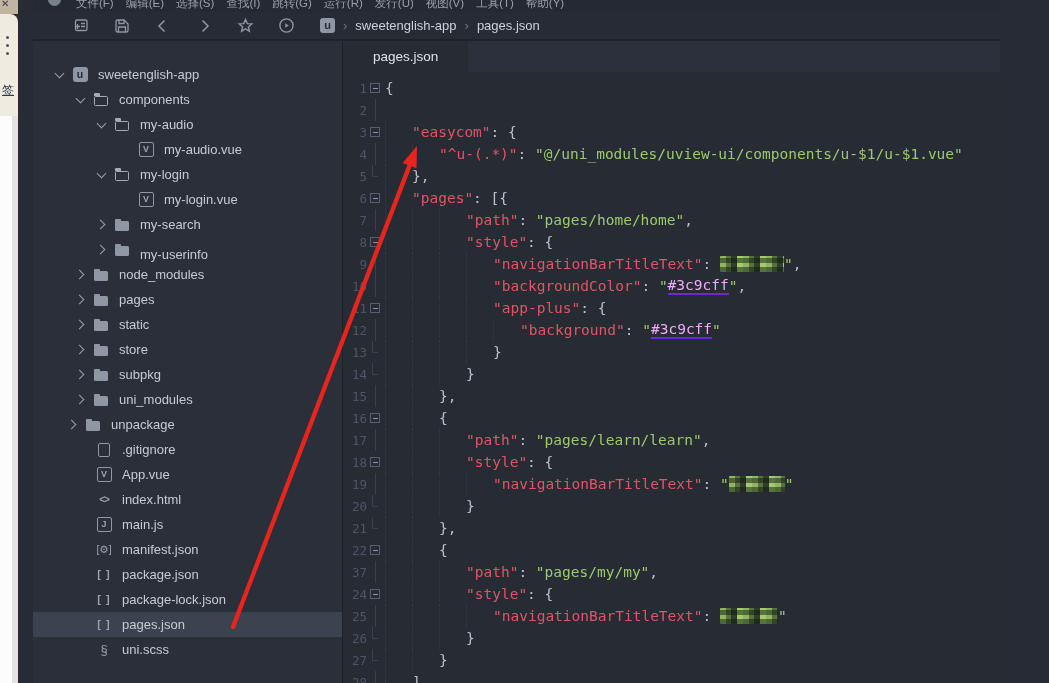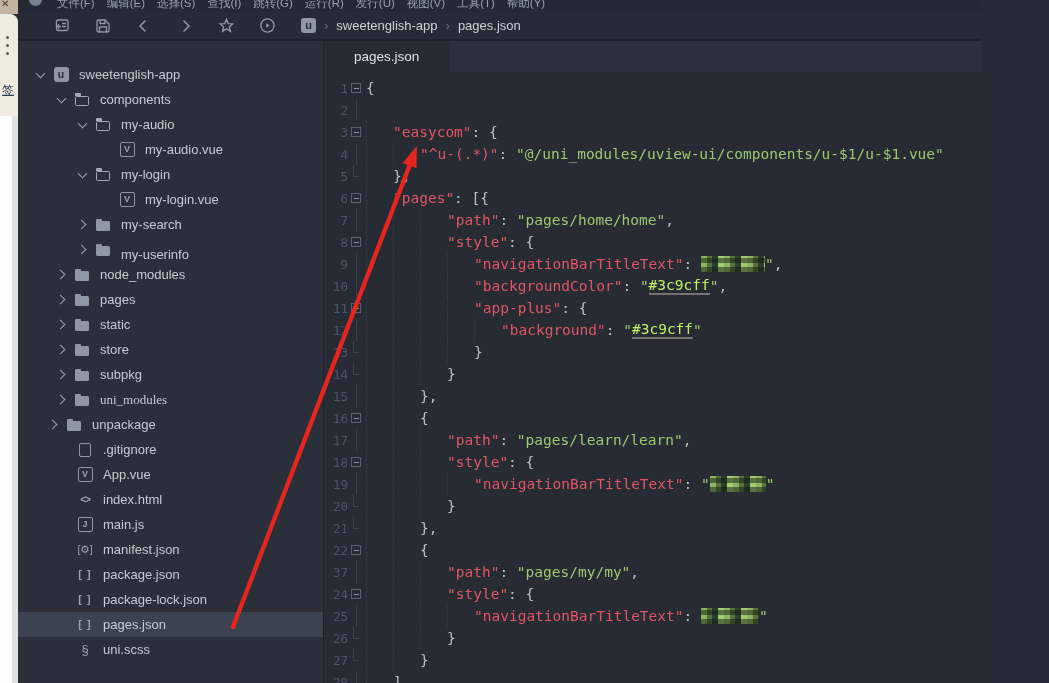--- a/index.html
+++ b/index.html
@@ -12,21 +12,21 @@
   .strip-x{position:absolute;left:1px;top:-2px;font-size:10px;color:#3c3c3c;}
   .strip-cream{position:absolute;left:0;top:14px;width:18px;height:102px;background:#f0ebe0;
                border-top-right-radius:8px;border-bottom:1px solid #d9d4c8;}
   .strip-dots{position:absolute;left:6px;top:22px;width:3px;display:flex;flex-direction:column;gap:5px;}
   .strip-dots i{width:3px;height:3px;border-radius:50%;background:#565656;}
   .strip-tab{position:absolute;left:2px;top:68px;font-size:12px;color:#2f3e52;text-decoration:underline;}
   .strip-white{position:absolute;left:0;top:116px;width:12px;height:567px;background:#fcfcfc;}
   .strip-gray{position:absolute;left:12px;top:116px;width:6px;height:567px;background:#e2e2e2;}
 
   
-  .ide{position:absolute;left:14px;top:0;width:967px;height:683px;background:#262b35;}
+  .ide{position:absolute;left:33px;top:0;width:967px;height:683px;background:#262b35;}
 
   .menubar{position:relative;height:12px;overflow:hidden;background:#242933;}
   .menu-blob{position:absolute;left:15px;top:-7px;width:13px;height:13px;border-radius:50%;background:#78828f;}
   .menurow{display:flex;gap:12px;padding-left:43px;margin-top:-4px;
            font-size:11.5px;color:#98a1af;white-space:nowrap;}
 
   .toolbar{position:absolute;left:0;top:12px;width:100%;height:27px;display:flex;align-items:center;
            padding-left:33px;box-sizing:border-box;}
   .tbtn{width:30px;height:26px;margin-right:11px;display:flex;align-items:center;justify-content:center;flex:none;}
   .tbtn svg{stroke:#8e97a3;fill:none;stroke-width:1.3;}
@@ -78,21 +78,21 @@
   .fold.f-box::before{content:"";width:8px;height:8px;border:1px solid #565f73;
         background:linear-gradient(#8892a6,#8892a6) center/5px 1px no-repeat;}
   .fold.f-line::before{content:"";width:1px;height:22px;background:#39404f;}
   .fold.f-tick{align-items:flex-start;}
   .fold.f-tick::before{content:"";width:5px;height:11px;border-left:1px solid #39404f;border-bottom:1px solid #39404f;}
   .ltext{display:flex;align-items:center;white-space:pre;margin-left:2px;}
   .ind{display:inline-block;width:26px;height:22px;border-left:1px dotted rgba(130,145,170,.16);flex:none;}
   .tk-key{color:#e05564;}
   .tk-str{color:#9dc96e;}
   .tk-pun{color:#b7c0cb;}
-  .tk-link{color:#bef264;border-bottom:2px solid #737373;}
+  .tk-link{color:#f0abfc;border-bottom:2px solid #6d28d9;}
   .tk-blur{height:16px;border-radius:1px;flex:none;filter:blur(.6px);
      background:
        repeating-linear-gradient(0deg,rgba(15,25,15,.5) 0 5px,transparent 5px 9px),
        repeating-linear-gradient(90deg,#8fb55e 0 6px,#57713f 6px 11px,#2f3d2c 11px 17px,#a3cc72 17px 23px);}
 
   
   .arrow-layer{position:absolute;left:0;top:0;width:1049px;height:683px;z-index:40;pointer-events:none;}
 </style>
 </head>
 <body>
@@ -240,21 +240,21 @@
           <div class="trow" style="padding-left: 40px;">
             <span class="chev right"></span>
             <span class="ticon i-folder"></span>
             <span class="tlabel">store</span>
           </div>
           <div class="trow" style="padding-left: 40px;">
             <span class="chev right"></span>
             <span class="ticon i-folder"></span>
             <span class="tlabel">subpkg</span>
           </div>
-          <div class="trow" style="padding-left: 40px; font-family: Liberation Serif, serif;">
+          <div class="trow" style="padding-left: 40px;">
             <span class="chev right"></span>
             <span class="ticon i-folder"></span>
             <span class="tlabel">uni_modules</span>
           </div>
           <div class="trow" style="padding-left: 32px;">
             <span class="chev right"></span>
             <span class="ticon i-folder"></span>
             <span class="tlabel">unpackage</span>
           </div>
           <div class="trow" style="padding-left: 40px;">

